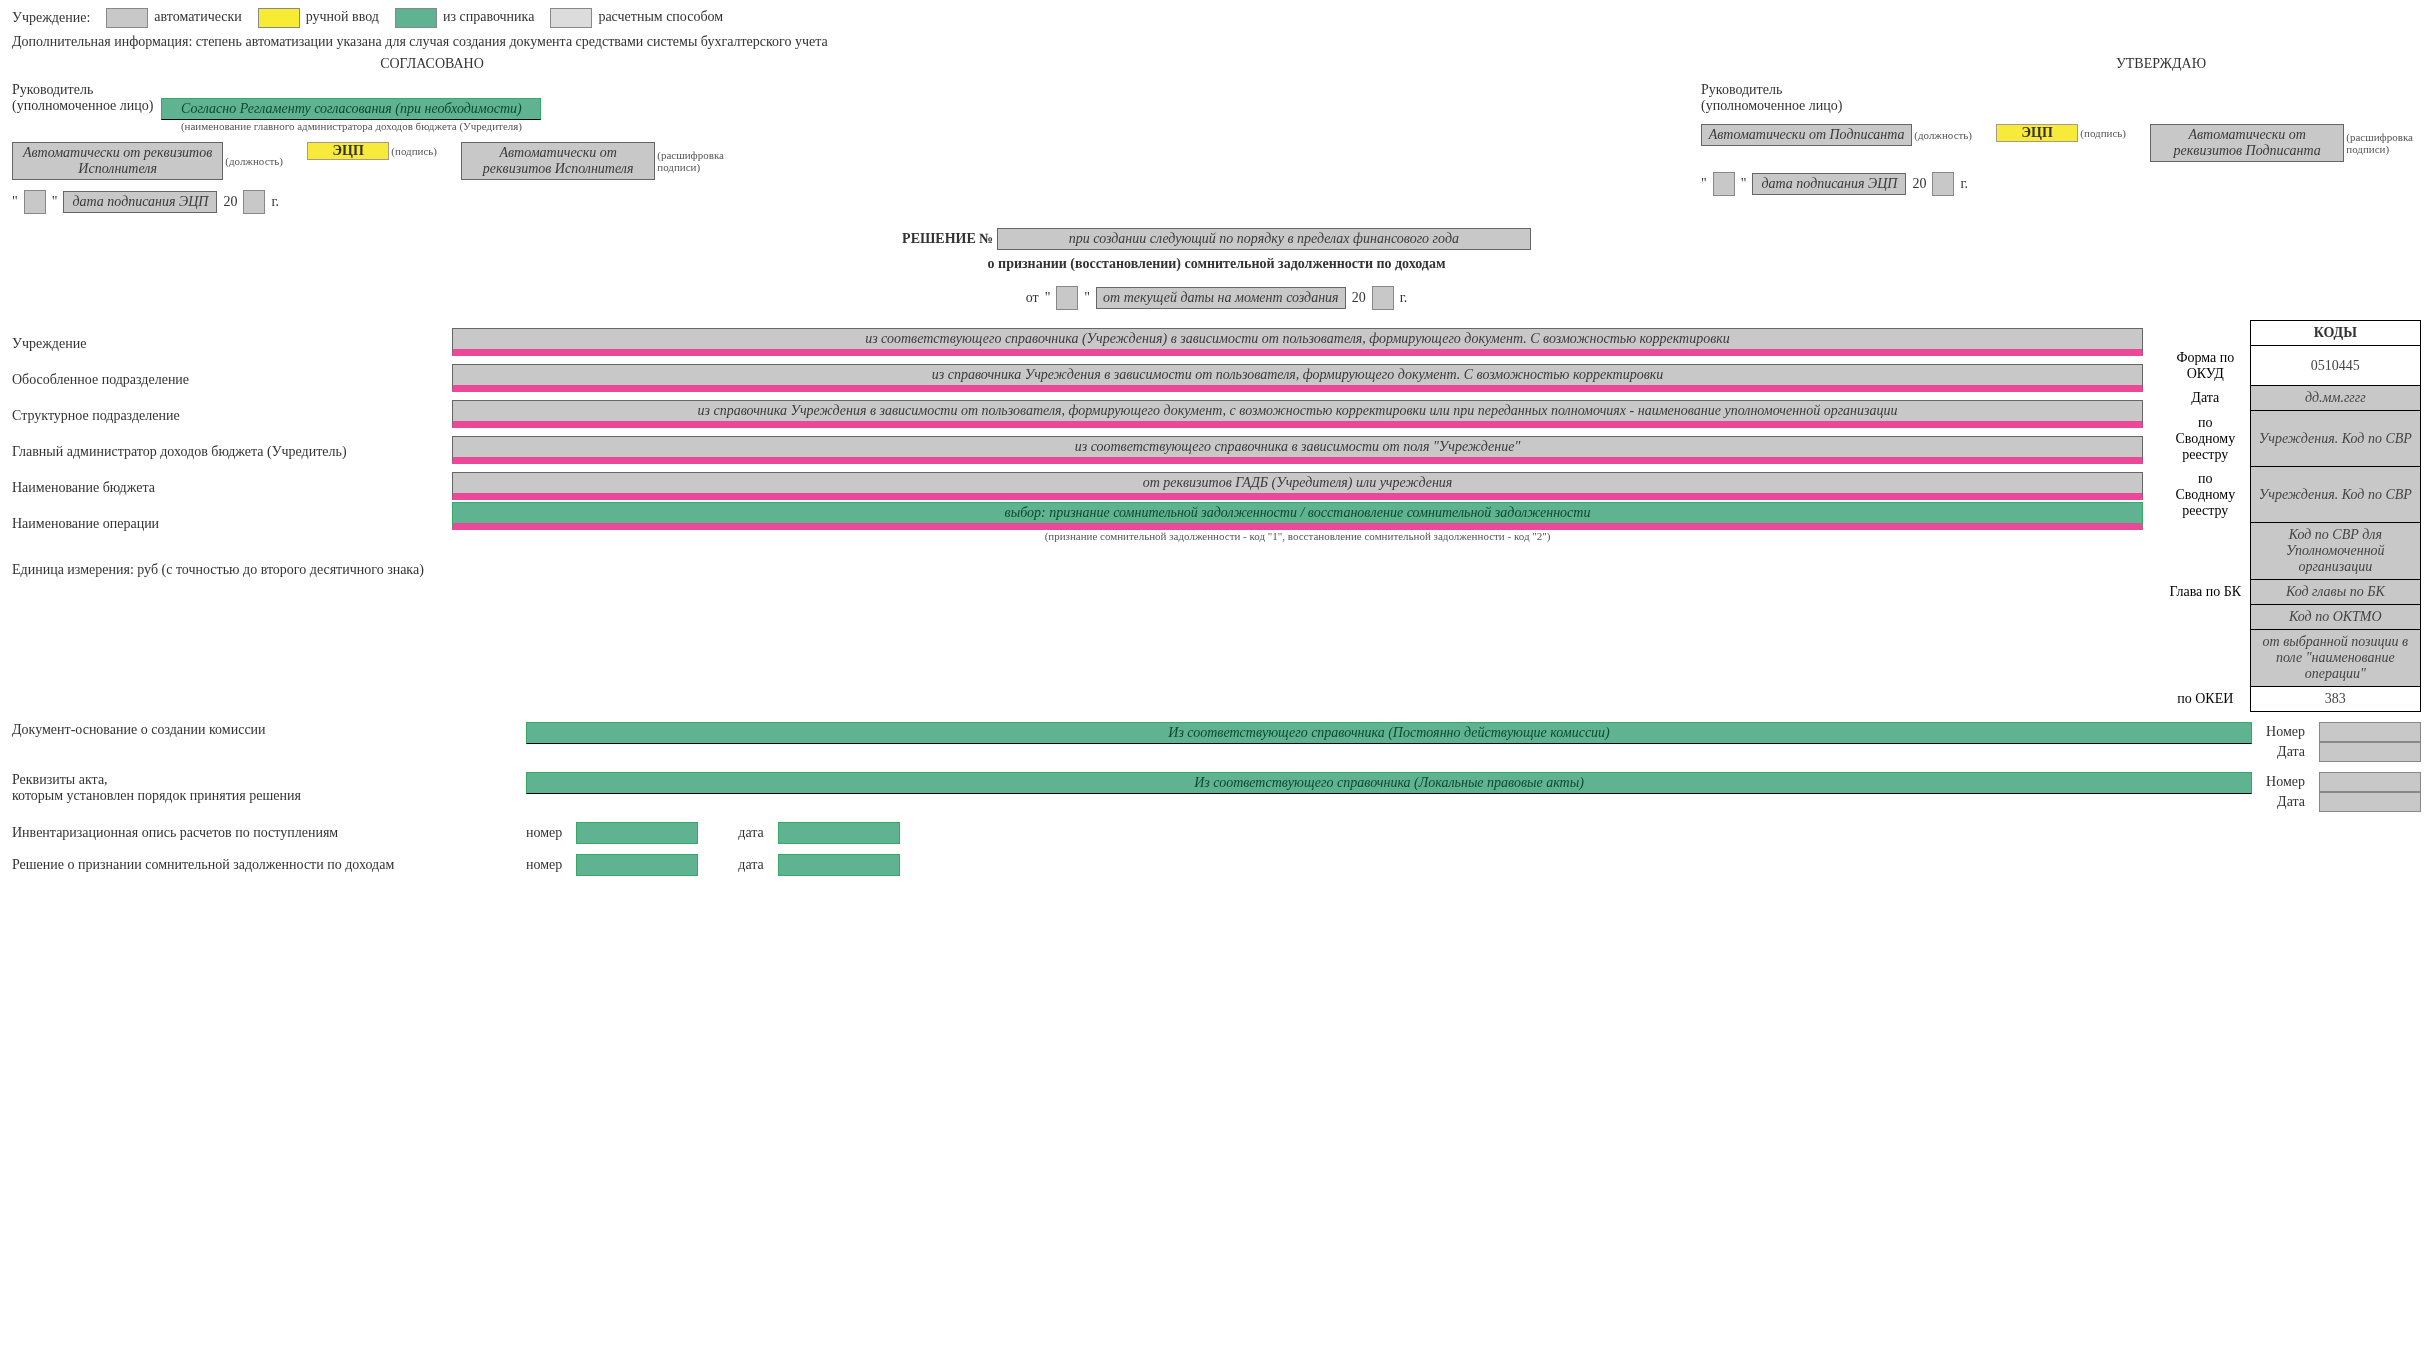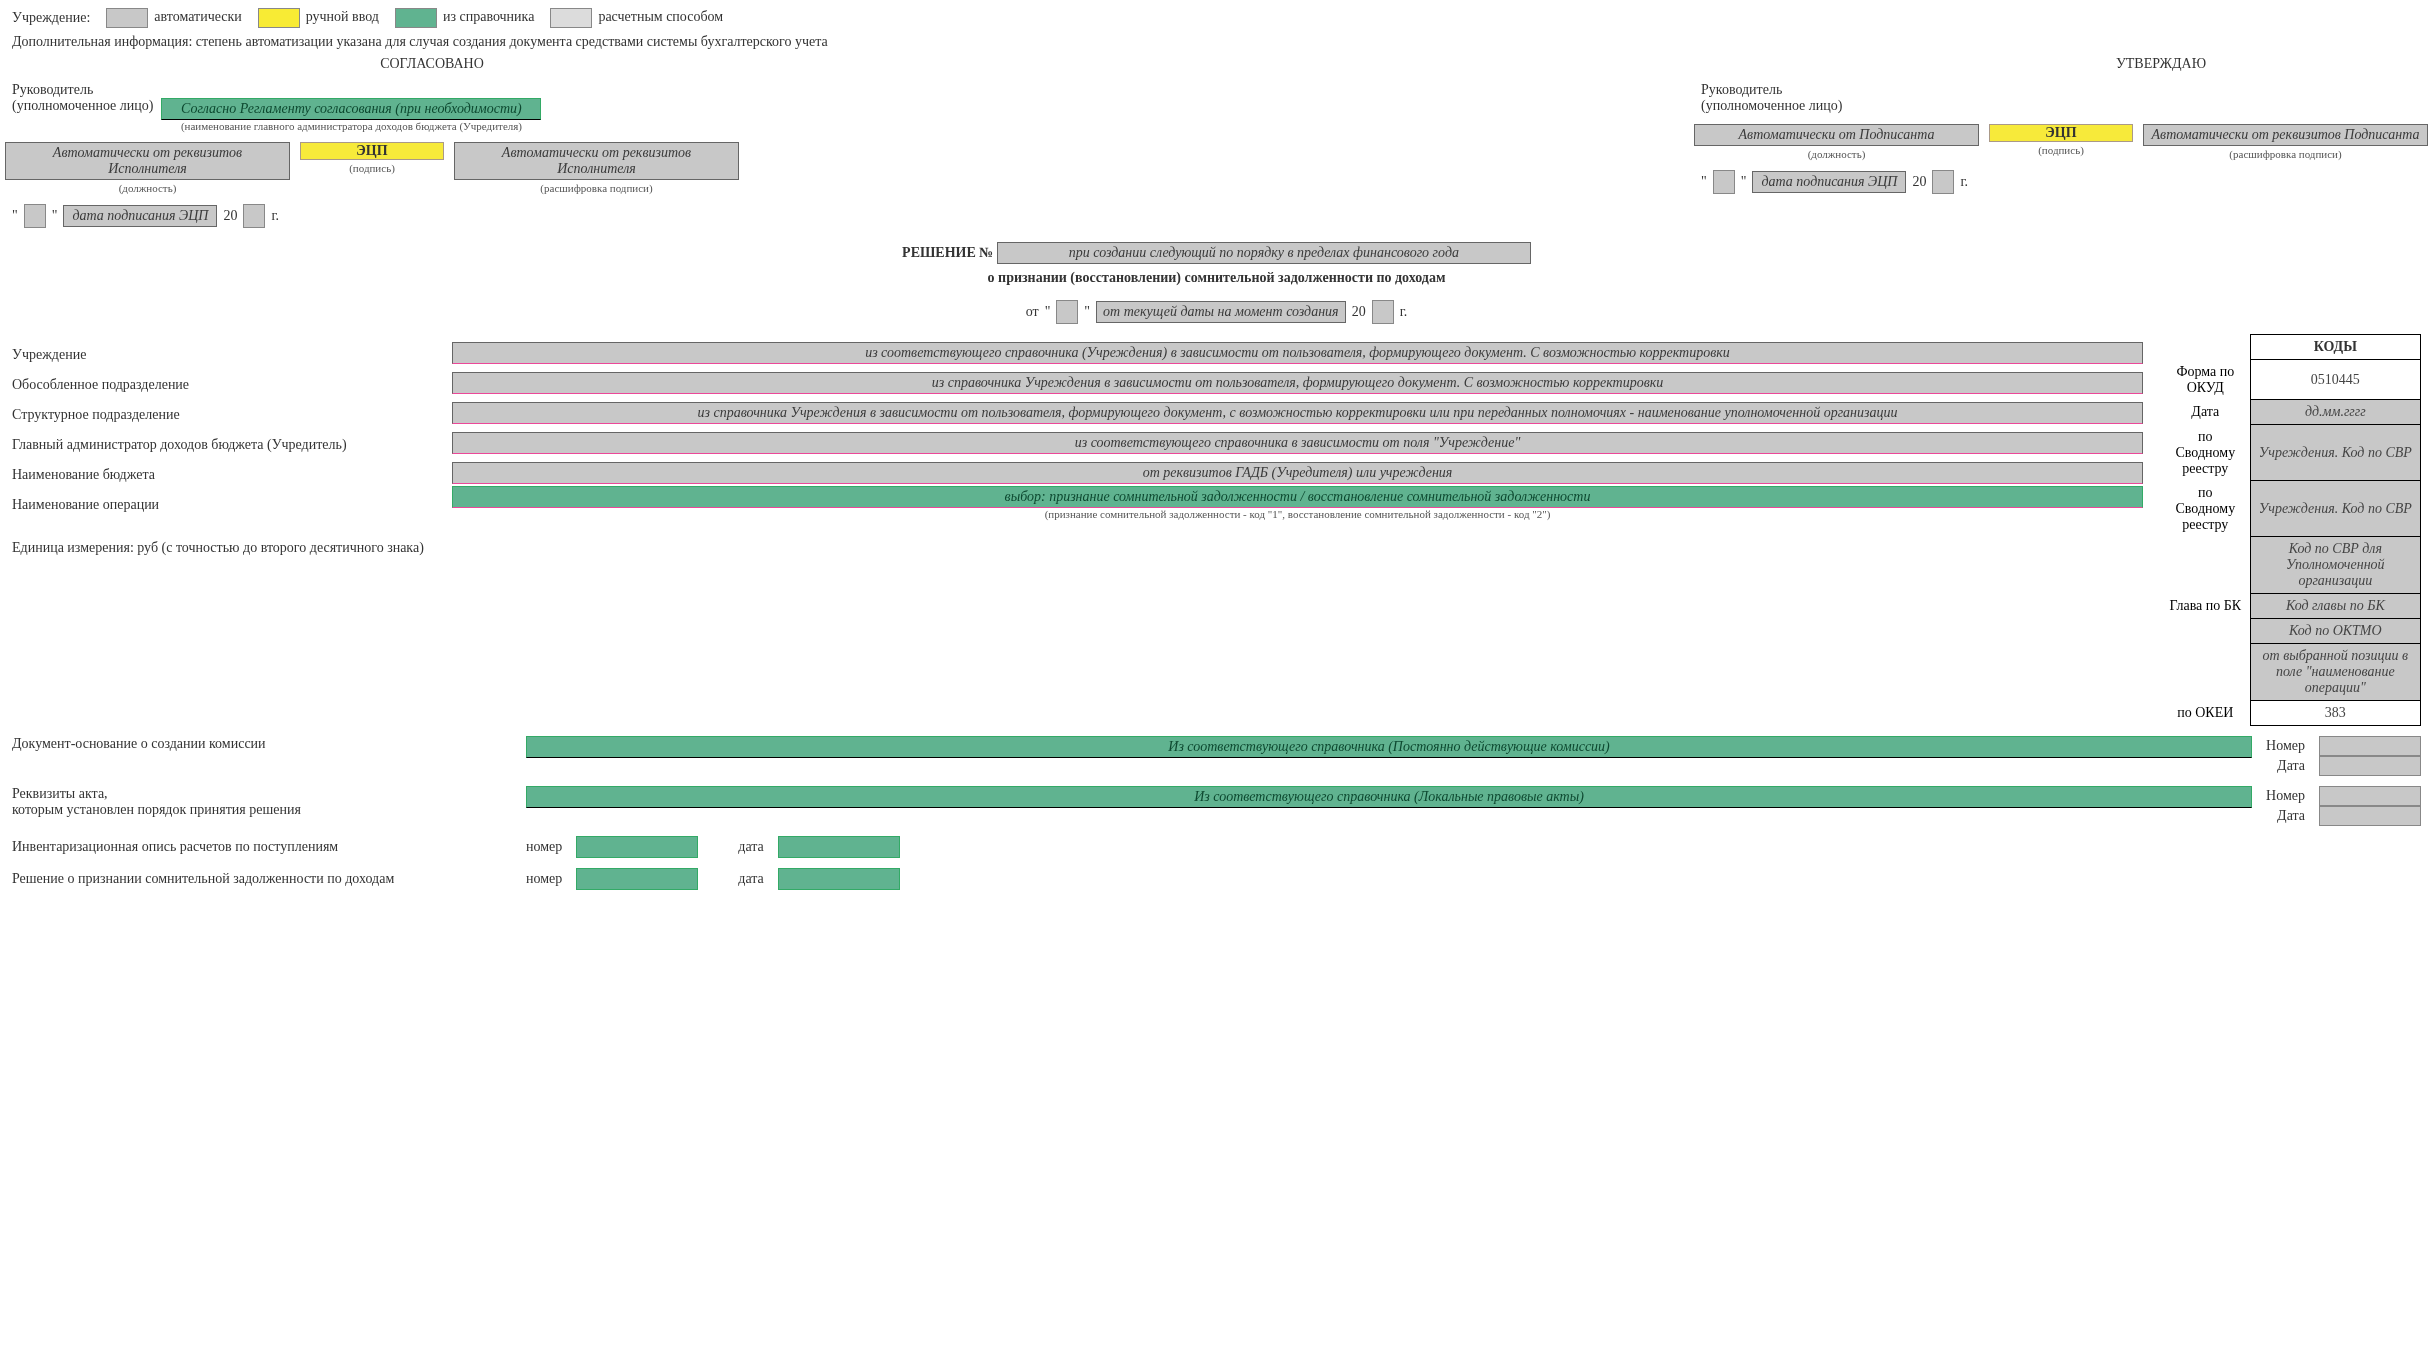--- a/index.html
+++ b/index.html
@@ -11,36 +11,36 @@
   .sw.ref{background:#60b390}
   .sw.calc{background:#dcdcdc}
   .mt6{margin-top:6px}.mt10{margin-top:10px}.mt14{margin-top:14px}.mt20{margin-top:20px}
   .center{text-align:center}
   .small{font-size:11px;color:#555}
   .grey-box{background:#c8c8c8;border:1px solid #666;padding:2px 6px;text-align:center;font-style:italic;color:#3a3a3a}
   .green-box{background:#60b390;border:1px solid #3a6;padding:2px 6px;text-align:center;font-style:italic;color:#2a4}
   .green-box.dark{color:#0d4930}
   .yellow-box{background:#f7ea3a;border:1px solid #a98;padding:0 6px;text-align:center;font-weight:bold}
   .uline{border-bottom:1px solid #000}
-  .sig-col{display:flex;flex-direction:column;align-items:center;gap:2px}
+  .sig-col{display:flex;align-items:center;gap:2px}
   .sig-line{width:100%}
   .sig-block{display:flex;gap:24px;align-items:flex-start}
   .sig-block .col{min-width:150px;flex:1}
   .sig-block .col.n{min-width:130px;flex:0 0 130px}
   .date-row{display:flex;align-items:center;gap:6px}
   .sq{display:inline-block;width:20px;height:22px;background:#c8c8c8;border:1px solid #888}
   .title-wrap{margin:14px auto 4px auto;max-width:1100px}
   .decnum{display:inline-block;min-width:520px}
   .main{display:flex;gap:18px;align-items:flex-start}
   .left{flex:1}
   .right{flex:0 0 260px}
   .field-row{display:flex;align-items:center;gap:10px;margin-top:8px}
   .field-label{width:430px;padding-top:4px}
   .field-val{flex:1}
-  .field-val .grey-box,.field-val .green-box{border-bottom:1px solid #ec4899}
+  .field-val .grey-box,.field-val .green-box{border-bottom:7px solid #ec4899}
   .code-table{border-collapse:collapse;width:100%}
   .code-table td,.code-table th{border:1px solid #000;padding:4px 6px;text-align:center}
   .code-label{text-align:right;padding:4px 8px 4px 0;vertical-align:middle;color:#000000;border:none !important}
   .code-val{background:#c8c8c8;font-style:italic;color:#444}
   .code-val.white{background:#fff;font-style:normal}
   .ref-row{display:flex;align-items:flex-start;gap:14px;margin-top:10px}
   .ref-label{width:500px}
   .ref-val{flex:1}
   .nd-row{display:flex;align-items:center;gap:14px}
   .nd-box{display:inline-block;width:120px;height:20px;background:#60b390;border:1px solid #3a6}

